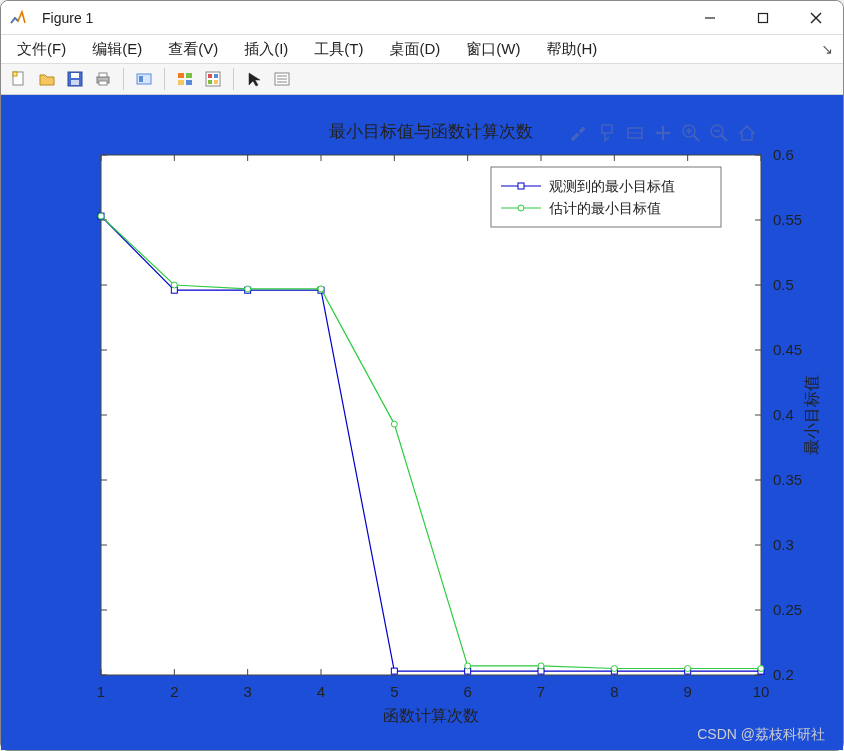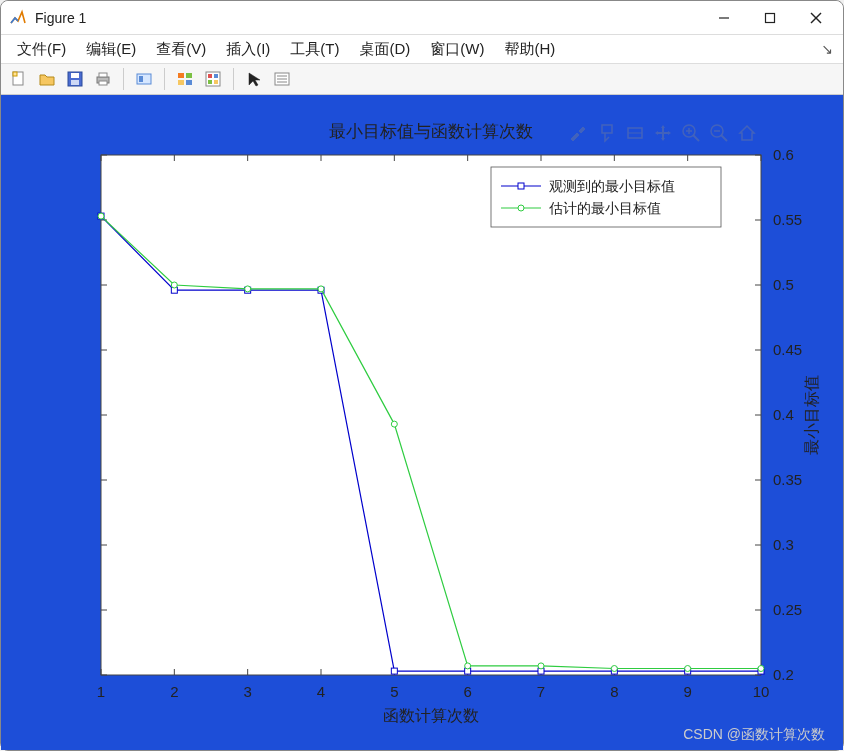--- a/index.html
+++ b/index.html
@@ -24,41 +24,42 @@
   }
   .titlebar {
     height: 34px;
     display: flex;
     align-items: center;
     padding: 0 4px 0 8px;
     border-bottom: 1px solid #ddd;
     background: #fff;
     border-top-left-radius: 8px;
     border-top-right-radius: 8px;
+    gap: 7px;
   }
   .titlebar .app-icon {
     width: 18px; height: 18px;
     margin-right: 8px;
     display: flex; align-items: center; justify-content: center;
   }
   .titlebar .title { flex: 0 0 auto; color: #222; font-size: 14px; }
   .titlebar .spacer { flex: 1; }
   .winbtn {
     width: 46px; height: 30px;
     display: flex; align-items: center; justify-content: center;
     color: #222;
   }
   .winbtn svg { display: block; }
   .menubar {
     height: 28px;
     display: flex;
     align-items: center;
     padding: 0 6px;
     background: #fff;
-    gap: 0;
+    gap: 6px;
     position: relative;
   }
   .menuitem {
     padding: 3px 10px;
     font-size: 15px;
     color: #222;
     cursor: default;
   }
   .menu-arrow {
     position: absolute; right: 10px; top: 6px;
@@ -324,16 +325,16 @@
           <g transform="translate(708 28)">
             <circle cx="8" cy="8" r="6" fill="none" stroke="#888" stroke-width="1.5"></circle>
             <line x1="12" y1="12" x2="18" y2="18" stroke="#888" stroke-width="2"></line>
             <line x1="5" y1="8" x2="11" y2="8" stroke="#888" stroke-width="1.5"></line>
           </g>
           <g transform="translate(736 28)">
             <path d="M3 10 L10 3 L17 10 L15 10 L15 17 L5 17 L5 10 Z" fill="none" stroke="#888" stroke-width="1.5"></path>
           </g>
         </g>
       </svg>
-    <div class="watermark">CSDN @函数计算次数</div>
+    <div class="watermark">CSDN @荔枝科研社</div>
   </div>
 
 </div>
 
 </body></html>

